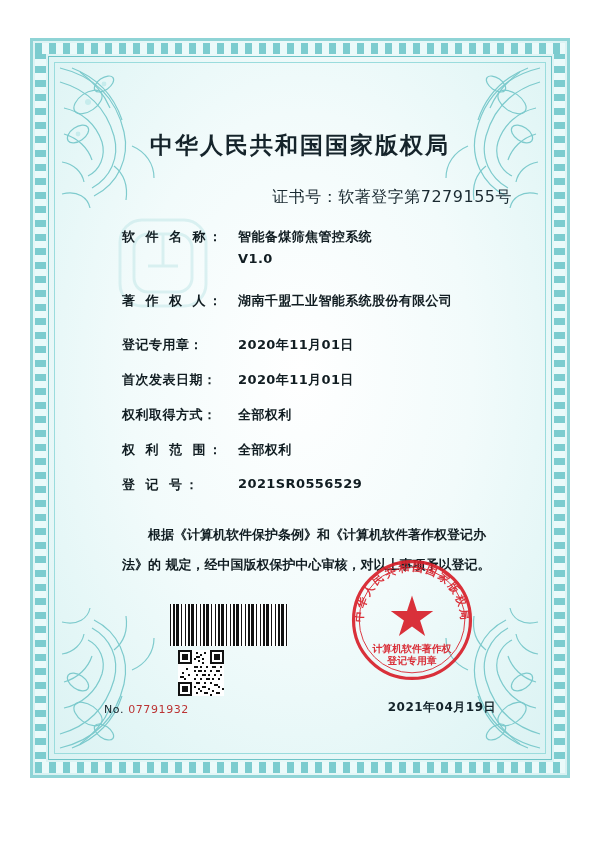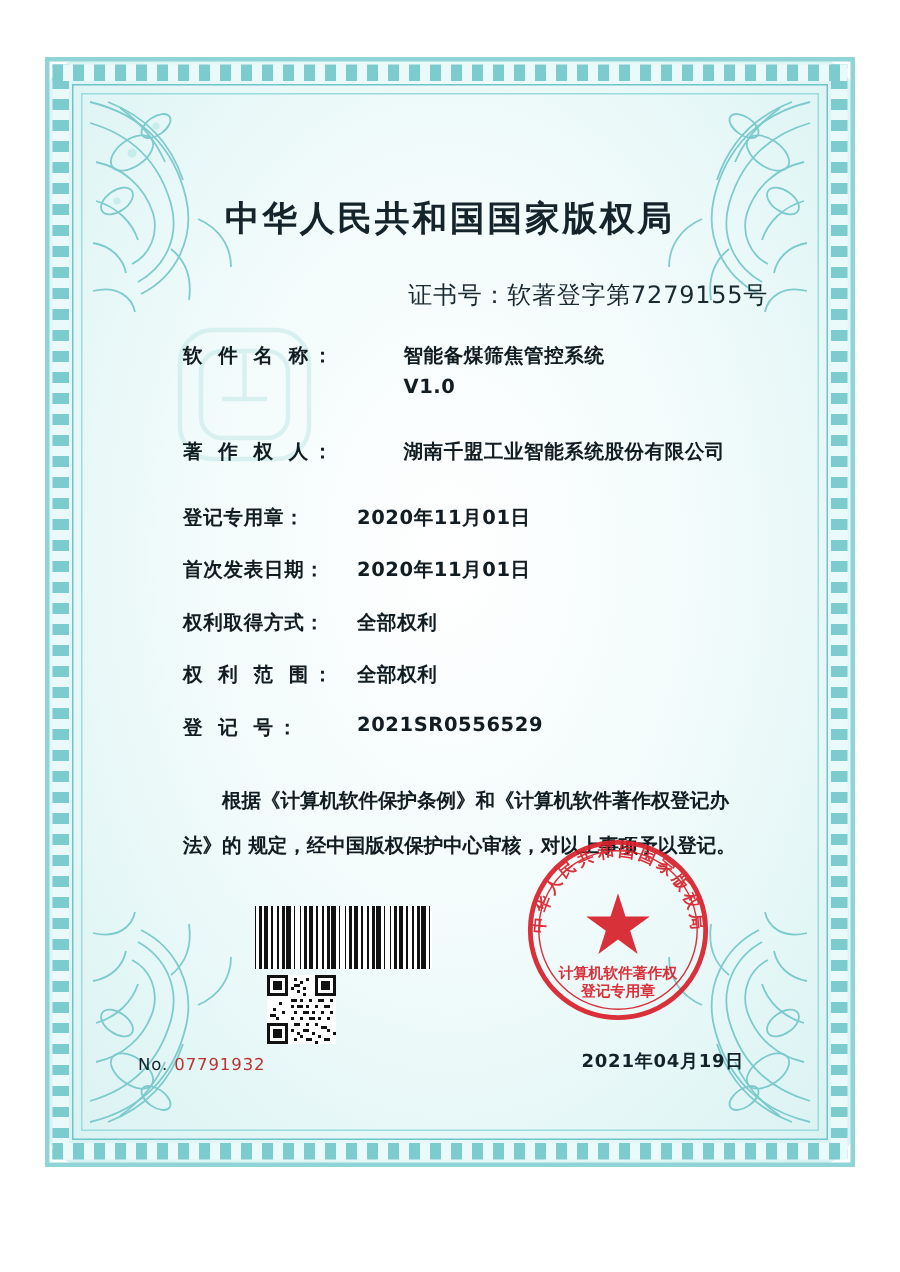--- a/index.html
+++ b/index.html
@@ -24,21 +24,20 @@
 
   .cert {
     position: absolute;
     left: 30px;
     top: 38px;
     width: 540px;
     height: 740px;
     background:
       radial-gradient(ellipse at 50% 45%, #ffffff 0%, #f2fbfb 45%, #e3f6f6 75%, #d8f1f2 100%);
     box-sizing: border-box;
-    border-radius: 29px;
   }
 
   
   .border-outer {
     position: absolute;
     inset: 0;
     border: 3px solid #8fd4d6;
     box-sizing: border-box;
   }
   .border-key {
@@ -153,21 +152,21 @@
   .row .label.tight { letter-spacing: .5px; }
   .row .value {
     flex: 1;
     letter-spacing: .4px;
     font-weight: 600;
   }
   .row .value .sub {
     display: block;
     margin-top: 5px;
   }
-  .gap-big { margin-bottom: 26px; gap: 31px; }
+  .gap-big { margin-bottom: 26px; }
 
   .para {
     margin-top: 26px;
     padding-left: 52px;
     padding-right: 38px;
     font-size: 13px;
     line-height: 30px;
     color: #111d22;
     text-indent: 26px;
     font-weight: 600;
@@ -188,21 +187,21 @@
   .qr {
     position: absolute;
     left: 108px;
     bottom: 42px;
     width: 46px;
     height: 46px;
   }
 
   .serial {
     position: absolute;
-    left: 22px;
+    left: 34px;
     bottom: 22px;
     font-size: 11px;
     color: #14232a;
     letter-spacing: .6px;
   }
   .serial .num { color: #b33; }
   .issuedate {
     position: absolute;
     right: 34px;
     bottom: 22px;

